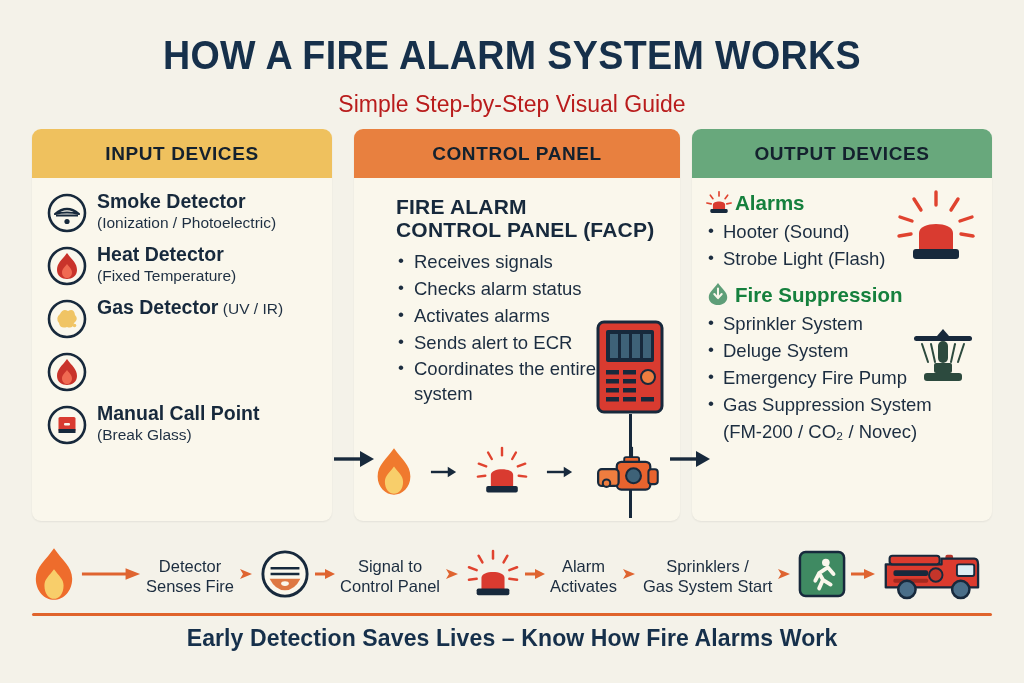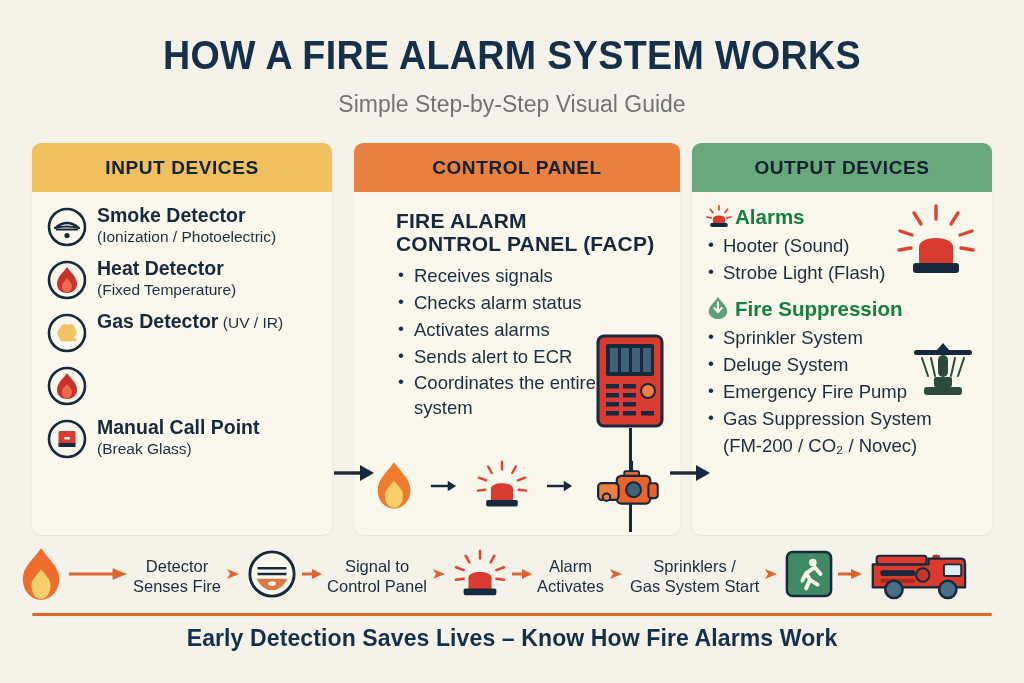--- a/index.html
+++ b/index.html
@@ -39,27 +39,27 @@
   }
   .subtitle {
     position: absolute;
     top: 90px;
     left: 0;
     width: 1024px;
     text-align: center;
     font-size: 23px;
     line-height: 28px;
     font-weight: normal;
-    color: #737373;
+    color: #b91c1c;
   }
 
   
   .columns {
     position: absolute;
-    top: 143px;
+    top: 129px;
     left: 0;
     width: 928px;
     height: 392px;
   }
   .panel {
     position: absolute;
     top: 0;
     height: 392px;
     background: #FAF7EC;
     border-radius: 9px;
@@ -200,21 +200,21 @@
   .arrow-gap {
     position: absolute;
     width: 44px; height: 24px;
   }
   .arrow-gap.a1 { left: 332px; top: 318px; }
   .arrow-gap.a2 { left: 668px; top: 318px; }
 
   
   .flowstrip {
     position: absolute;
-    left: 19px;
+    left: 32px;
     top: 541px;
     width: 960px;
     height: 70px;
     display: flex;
     align-items: center;
   }
   .fs-item { display: flex; align-items: center; }
   .fs-label {
     font-size: 16.5px;
     line-height: 20px;

